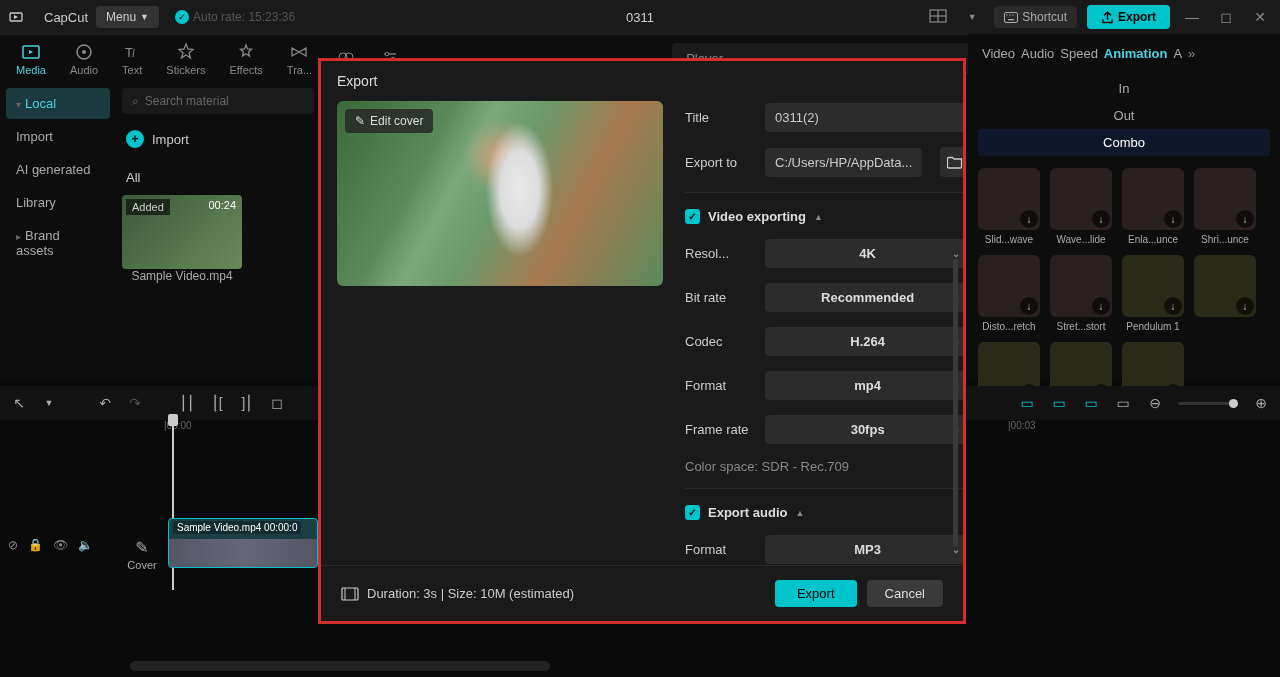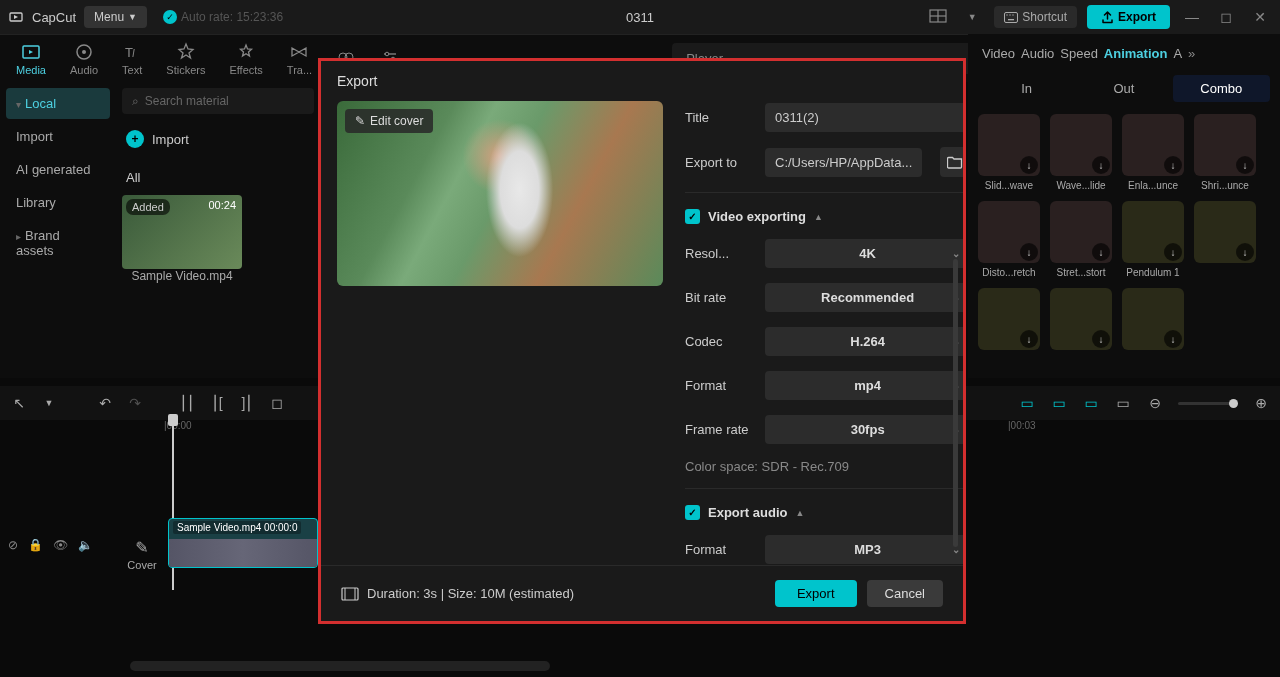--- a/index.html
+++ b/index.html
@@ -1,20 +1,20 @@
 <!DOCTYPE html>
 <html><head>
 <meta charset="utf-8">
 <style>
 * { margin:0; padding:0; box-sizing:border-box; font-family:-apple-system,BlinkMacSystemFont,"Segoe UI",sans-serif; }
 body { background:#0a0a0a; color:#ccc; width:1280px; height:677px; overflow:hidden; position:relative; font-size:13px; }
 
 
 .topbar { height:34px; background:#1a1a1a; display:flex; align-items:center; padding:0 8px; gap:8px; }
-.logo { color:#ccc; font-size:13px; display:flex; align-items:center; gap:8px; }
+.logo { color:#ccc; font-size:13px; display:flex; align-items:center; gap:20px; }
 .menu-btn { background:#333; color:#ccc; padding:4px 10px; border-radius:4px; font-size:12px; display:flex; align-items:center; gap:4px; }
 .autosave { color:#555; font-size:12px; display:flex; align-items:center; gap:4px; margin-left:8px; }
 .autosave .dot { width:14px; height:14px; border-radius:50%; background:#00c4cc; display:flex; align-items:center; justify-content:center; color:#000; font-size:9px; }
 .project-name { position:absolute; left:50%; transform:translateX(-50%); color:#ccc; font-size:13px; }
 .topbar-right { margin-left:auto; display:flex; align-items:center; gap:10px; }
 .shortcut-btn { background:#2a2a2a; color:#aaa; padding:4px 10px; border-radius:4px; font-size:12px; display:flex; align-items:center; gap:4px; }
 .export-btn-top { background:#00c4cc; color:#000; padding:5px 14px; border-radius:4px; font-size:12px; font-weight:600; display:flex; align-items:center; gap:4px; }
 .win-btn { color:#888; width:24px; text-align:center; font-size:14px; }
 
 
@@ -31,29 +31,29 @@
 .sidebar-item.active-local { background:#1a3a3d; color:#4dd0e1; }
 .sidebar-item .expand { color:#666; margin-right:4px; font-size:10px; }
 
 .media-area { flex:1; padding:6px; }
 .search-box { background:#1a1a1a; border-radius:4px; padding:6px 10px; color:#666; font-size:12px; display:flex; align-items:center; gap:6px; margin-bottom:10px; }
 .import-btn { display:flex; align-items:center; gap:8px; padding:6px 4px; color:#ccc; font-size:13px; margin-bottom:12px; }
 .import-btn .plus { width:18px; height:18px; border-radius:50%; background:#00c4cc; color:#000; display:flex; align-items:center; justify-content:center; font-size:12px; font-weight:bold; }
 .all-label { color:#ccc; font-size:13px; padding:4px; margin-bottom:6px; }
 .clip-thumb { width:120px; }
 .clip-img { width:120px; height:74px; background:linear-gradient(135deg,#3a5a3a,#6a8a5a); border-radius:4px; position:relative; }
-.clip-added { position:absolute; top:4px; left:4px; background:rgba(0,0,0,0.6); color:#ccc; font-size:11px; padding:2px 6px; border-radius:7px; }
+.clip-added { position:absolute; top:4px; left:4px; background:rgba(0,0,0,0.6); color:#ccc; font-size:11px; padding:2px 6px; border-radius:0; }
 .clip-dur { position:absolute; top:4px; right:6px; color:#fff; font-size:11px; }
 .clip-name { color:#aaa; font-size:12px; padding-top:0;text-align:center; }
 
 
 .right-panel { position:absolute; right:0; top:34px; width:312px; height:344px; background:#0d0d0d; padding:6px 10px; }
 .right-tabs { display:flex; gap:6px; padding:6px 4px; color:#aaa; font-size:13px; align-items:center; }
 .right-tabs .active-tab { color:#4dd0e1; font-weight:600; }
-.right-subtabs { display:flex; gap:0; margin-top:8px; margin-bottom:12px; }
+.right-subtabs { display:flex; gap:0; margin-top:8px; margin-bottom:12px;flex-direction:column; }
 .sub-tab { flex:1; text-align:center; padding:6px; color:#aaa; font-size:13px; }
 .sub-tab.combo { background:#0f172a; border-radius:4px; color:#fff; }
 .anim-grid { display:flex; flex-wrap:wrap; gap:10px; }
 .anim-item { width:62px; text-align:center; }
 .anim-thumb { width:62px; height:62px; background:#2a2020; border-radius:6px; position:relative; display:flex; align-items:center; justify-content:center; }
 .anim-thumb.none { border:2px solid #00c4cc; background:#101818; }
 .anim-thumb .circle { width:28px; height:28px; border:2px solid #666; border-radius:50%; position:relative; }
 .anim-thumb .circle::after { content:""; position:absolute; width:36px; height:2px; background:#666; top:50%; left:50%; transform:translate(-50%,-50%) rotate(-45deg); }
 .anim-dl { position:absolute; bottom:2px; right:2px; width:18px; height:18px; background:rgba(0,0,0,0.6); border-radius:50%; color:#ccc; font-size:10px; display:flex; align-items:center; justify-content:center; }
 .anim-label { color:#aaa; font-size:10px; margin-top:4px; white-space:nowrap; overflow:hidden; text-overflow:ellipsis; }

